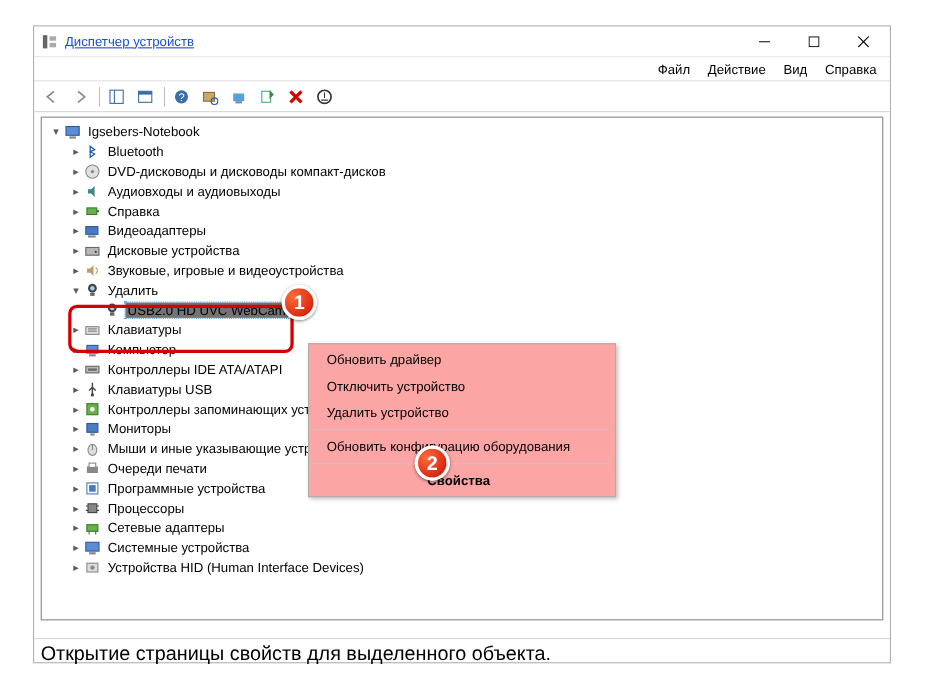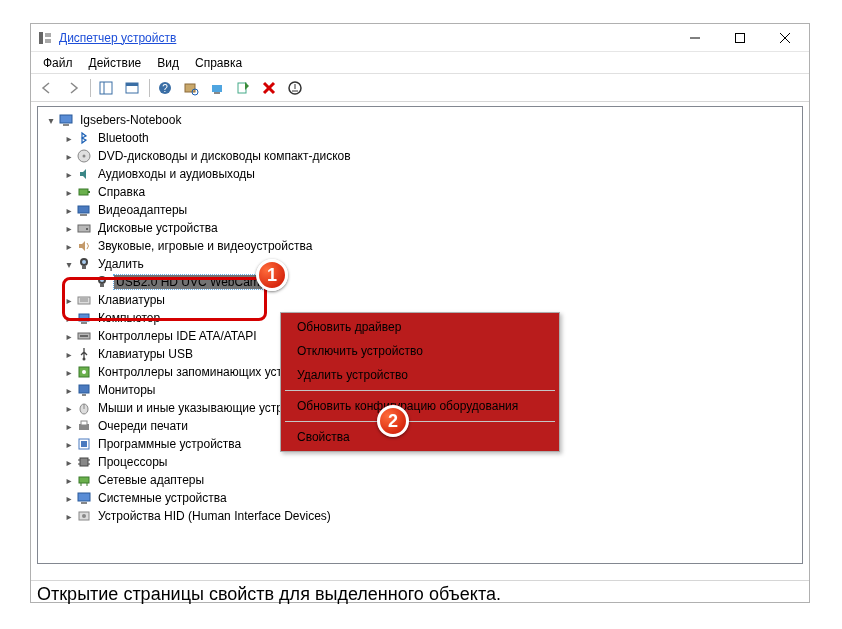--- a/index.html
+++ b/index.html
@@ -3,35 +3,35 @@
 <meta charset="utf-8">
 <style>
 * { box-sizing: border-box; margin: 0; padding: 0; font-family: "Segoe UI", Tahoma, sans-serif; }
 body { background: #fff; width: 842px; height: 629px; overflow: hidden; }
 .window { position: absolute; left: 30px; top: 23px; width: 780px; height: 580px; background: #fff; border: 1px solid #b0b0b0; }
 .titlebar { height: 28px; display: flex; align-items: center; padding: 0 2px 0 6px; border-bottom: 1px solid #e6e6e6; }
 .titlebar .app-icon { width: 16px; height: 16px; display: inline-flex; align-items: center; justify-content: center; margin-right: 6px; }
 .titlebar .title { font-size: 12px; flex: 1; color: #1d4ed8; text-decoration: underline; }
 .titlebar .win-btns { display: flex; }
 .titlebar .win-btn { width: 45px; height: 28px; display: flex; align-items: center; justify-content: center; font-size: 12px; color: #000; }
-.menubar { height: 22px; display: flex; align-items: center; padding: 0 4px; border-bottom: 1px solid #e0e0e0; }
+.menubar { height: 22px; display: flex; align-items: center; padding: 0 4px; border-bottom: 1px solid #e0e0e0; justify-content: flex-end; }
 .menubar .menu-item { font-size: 12px; padding: 2px 8px; color: #000; }
 .toolbar { height: 28px; display: flex; align-items: center; padding: 0 4px; border-bottom: 1px solid #d6d6d6; gap: 0; }
 .toolbar .tb-btn { width: 24px; height: 22px; display: inline-flex; align-items: center; justify-content: center; border: 1px solid transparent; margin-right: 2px; }
 .toolbar .sep { width: 1px; height: 18px; background: #c0c0c0; margin: 0 3px; }
 .content { position: absolute; left: 6px; right: 6px; top: 82px; bottom: 38px; border: 1px solid #828790; background: #fff; overflow: auto; }
 .tree { padding: 4px 0; font-size: 12px; color: #000; }
 .tree-row { display: flex; align-items: center; height: 18px; padding-left: 6px; white-space: nowrap; }
 .tree-row .expander { width: 14px; height: 14px; display: inline-flex; align-items: center; justify-content: center; font-size: 10px; cursor: pointer; color: #5b5b5b; }
 .tree-row .device-icon { width: 16px; height: 16px; margin-right: 4px; display: inline-flex; align-items: center; justify-content: center; }
 .tree-row .label { padding: 0 2px; }
 .tree-row.selected .label { background: #737373; outline: 1px dotted #66afe9; padding: 0 2px; }
 .highlight1 { position: absolute; border: 3px solid #d40000; border-radius: 8px; pointer-events: none; }
 .badge { position: absolute; width: 32px; height: 32px; border-radius: 50%; background: radial-gradient(circle at 30% 30%, #ff6b3a, #c91000); border: 3px solid #fff; box-shadow: 0 1px 3px rgba(0,0,0,.5); color: #fff; font-weight: bold; font-size: 18px; display: flex; align-items: center; justify-content: center; z-index: 20; }
-.context-menu { position: absolute; background: #b91c1c; border: 1px solid #adadad; box-shadow: 2px 2px 4px rgba(0,0,0,.25); font-size: 12px; padding: 2px; z-index: 10; min-width: 280px; }
+.context-menu { position: absolute; background: #fca5a5; border: 1px solid #adadad; box-shadow: 2px 2px 4px rgba(0,0,0,.25); font-size: 12px; padding: 2px; z-index: 10; min-width: 280px; }
 .context-menu .cm-item { padding: 5px 20px 5px 14px; color: #000; }
 .context-menu .cm-sep { height: 1px; background: #c5c5c5; margin: 3px 2px; }
 .statusbar { position: absolute; left: 0; right: 0; bottom: 0; height: 22px; border-top: 1px solid #d6d6d6; font-size: 18px; padding: 3px 6px; color: #000; }
 svg { display: block; }
 </style>
 </head>
 <body>
 
 <div class="window">
 
@@ -386,19 +386,19 @@
     <span>1</span>
   </div>
 
 <div class="context-menu" style="left:280px; top:312px;">
   <div class="cm-item">Обновить драйвер</div>
   <div class="cm-item">Отключить устройство</div>
   <div class="cm-item">Удалить устройство</div>
   <div class="cm-sep"></div>
   <div class="cm-item">Обновить конфигурацию оборудования</div>
   <div class="cm-sep"></div>
-  <div class="cm-item" style="font-weight:normal;">Свойства</div>
+  <div class="cm-item" style="font-weight:bold;text-align:center;">Свойства</div>
 </div>
 
 <div class="highlight1" style="left:285px; top:409px; width:85px; height:26px;"></div>
 <div class="badge" style="left:377px; top:405px;">
     <span>2</span>
   </div>
 
 </body></html>

